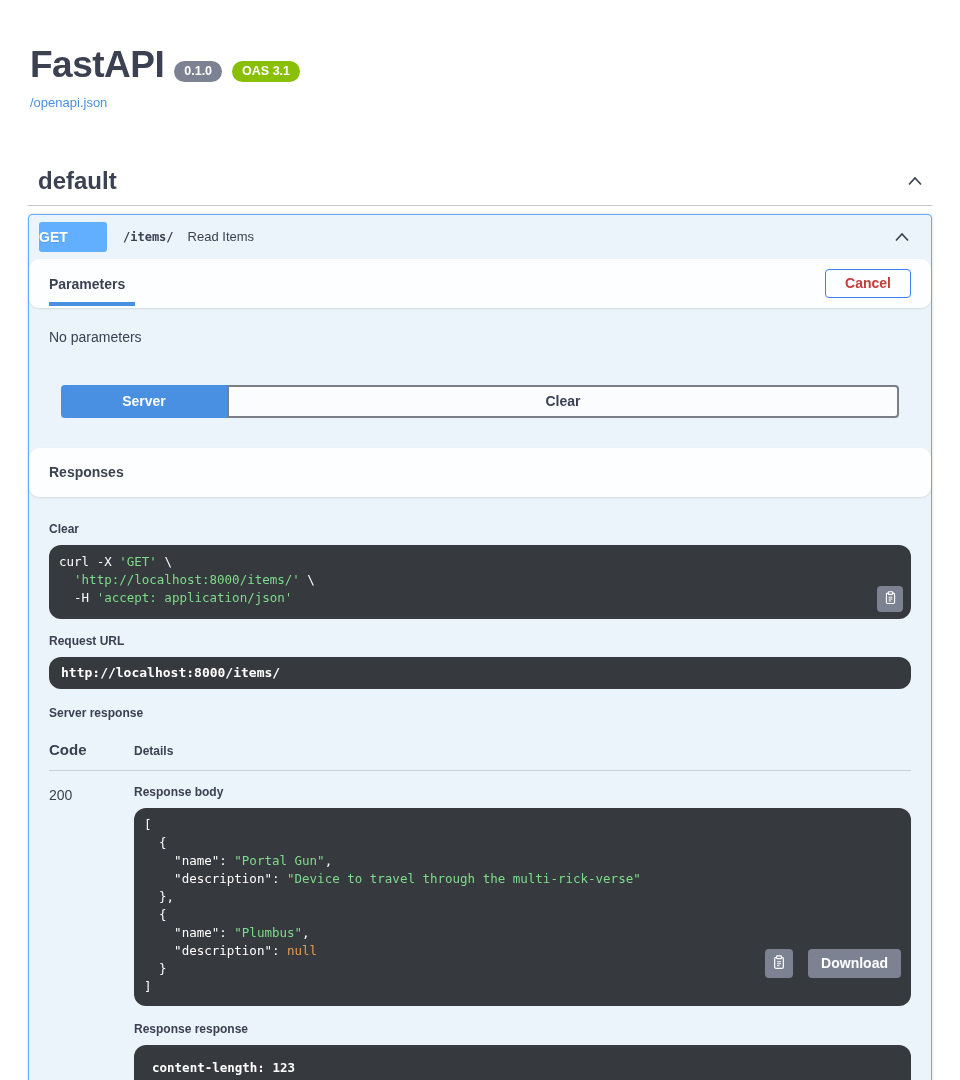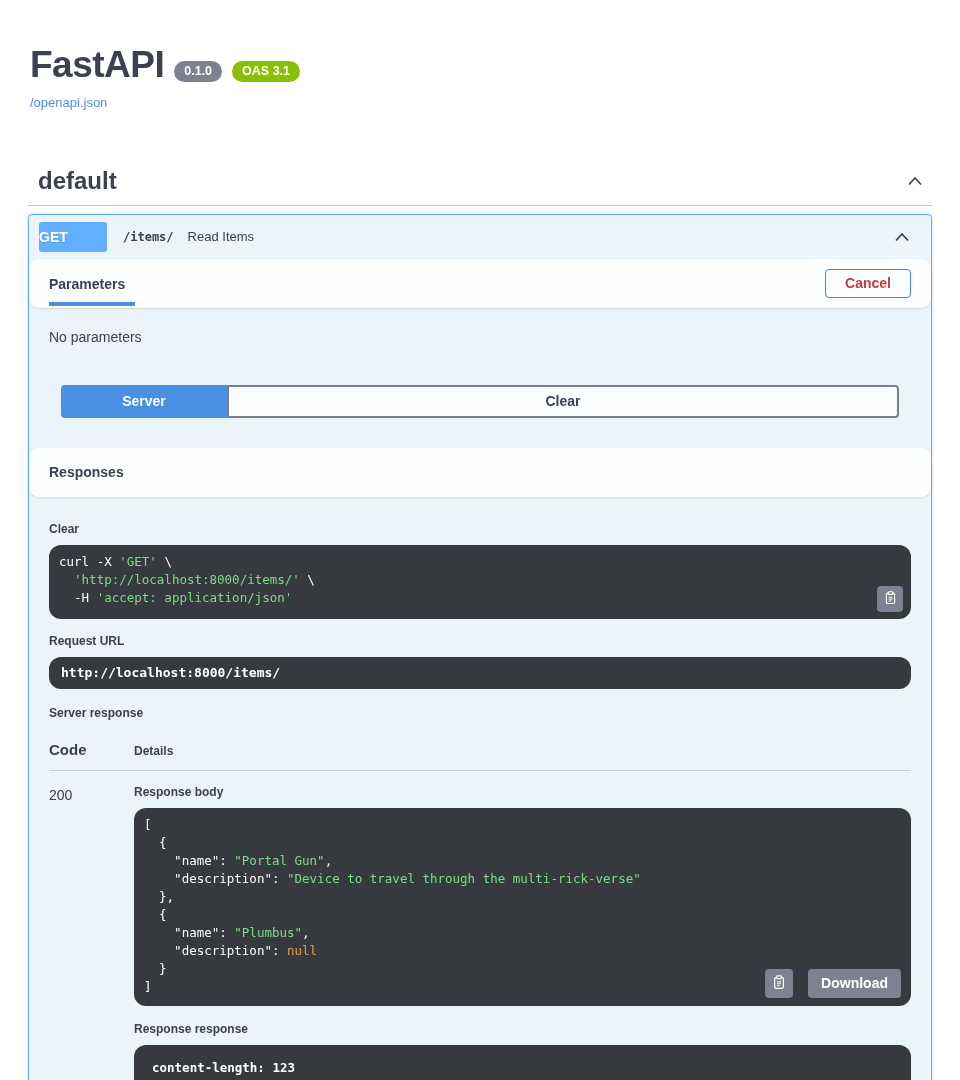--- a/index.html
+++ b/index.html
@@ -114,21 +114,21 @@
 
   .resp-thead { display: flex; align-items: flex-end; padding: 12px 0 12px; border-bottom: 1px solid rgba(59,65,81,.2); }
   .col-code { width: 85px; flex: none; }
   .th-code { font-size: 15px; font-weight: 700; }
   .th-details { font-size: 12px; font-weight: 700; }
   .resp-row { display: flex; padding-top: 14px; }
   .status-code { font-size: 14px; padding-top: 2px; }
   .details-cell { flex: 1; }
 
   .body-block { position: relative; padding: 8px 10px 10px; margin-bottom: 16px; }
-  .block-actions { position: absolute; right: 10px; bottom: 8px; display: flex; gap: 15px; }
+  .block-actions { position: absolute; right: 10px; bottom: 28px; display: flex; gap: 15px; }
   .copy-btn.in-actions { position: static; width: 28px; height: 29px; }
   .download-btn {
     background: #7d8293; color: #fff; font-family: "Liberation Sans", sans-serif;
     font-weight: 700; font-size: 14px; border: none; border-radius: 4px;
     height: 29px; padding: 0 13px; cursor: pointer;
   }
 
   .headers-block { padding: 13px 18px 15px; margin-bottom: 16px; }
   .headers-block pre { font-weight: 700; line-height: 1.52; font-size: 12.5px; }
 </style>

